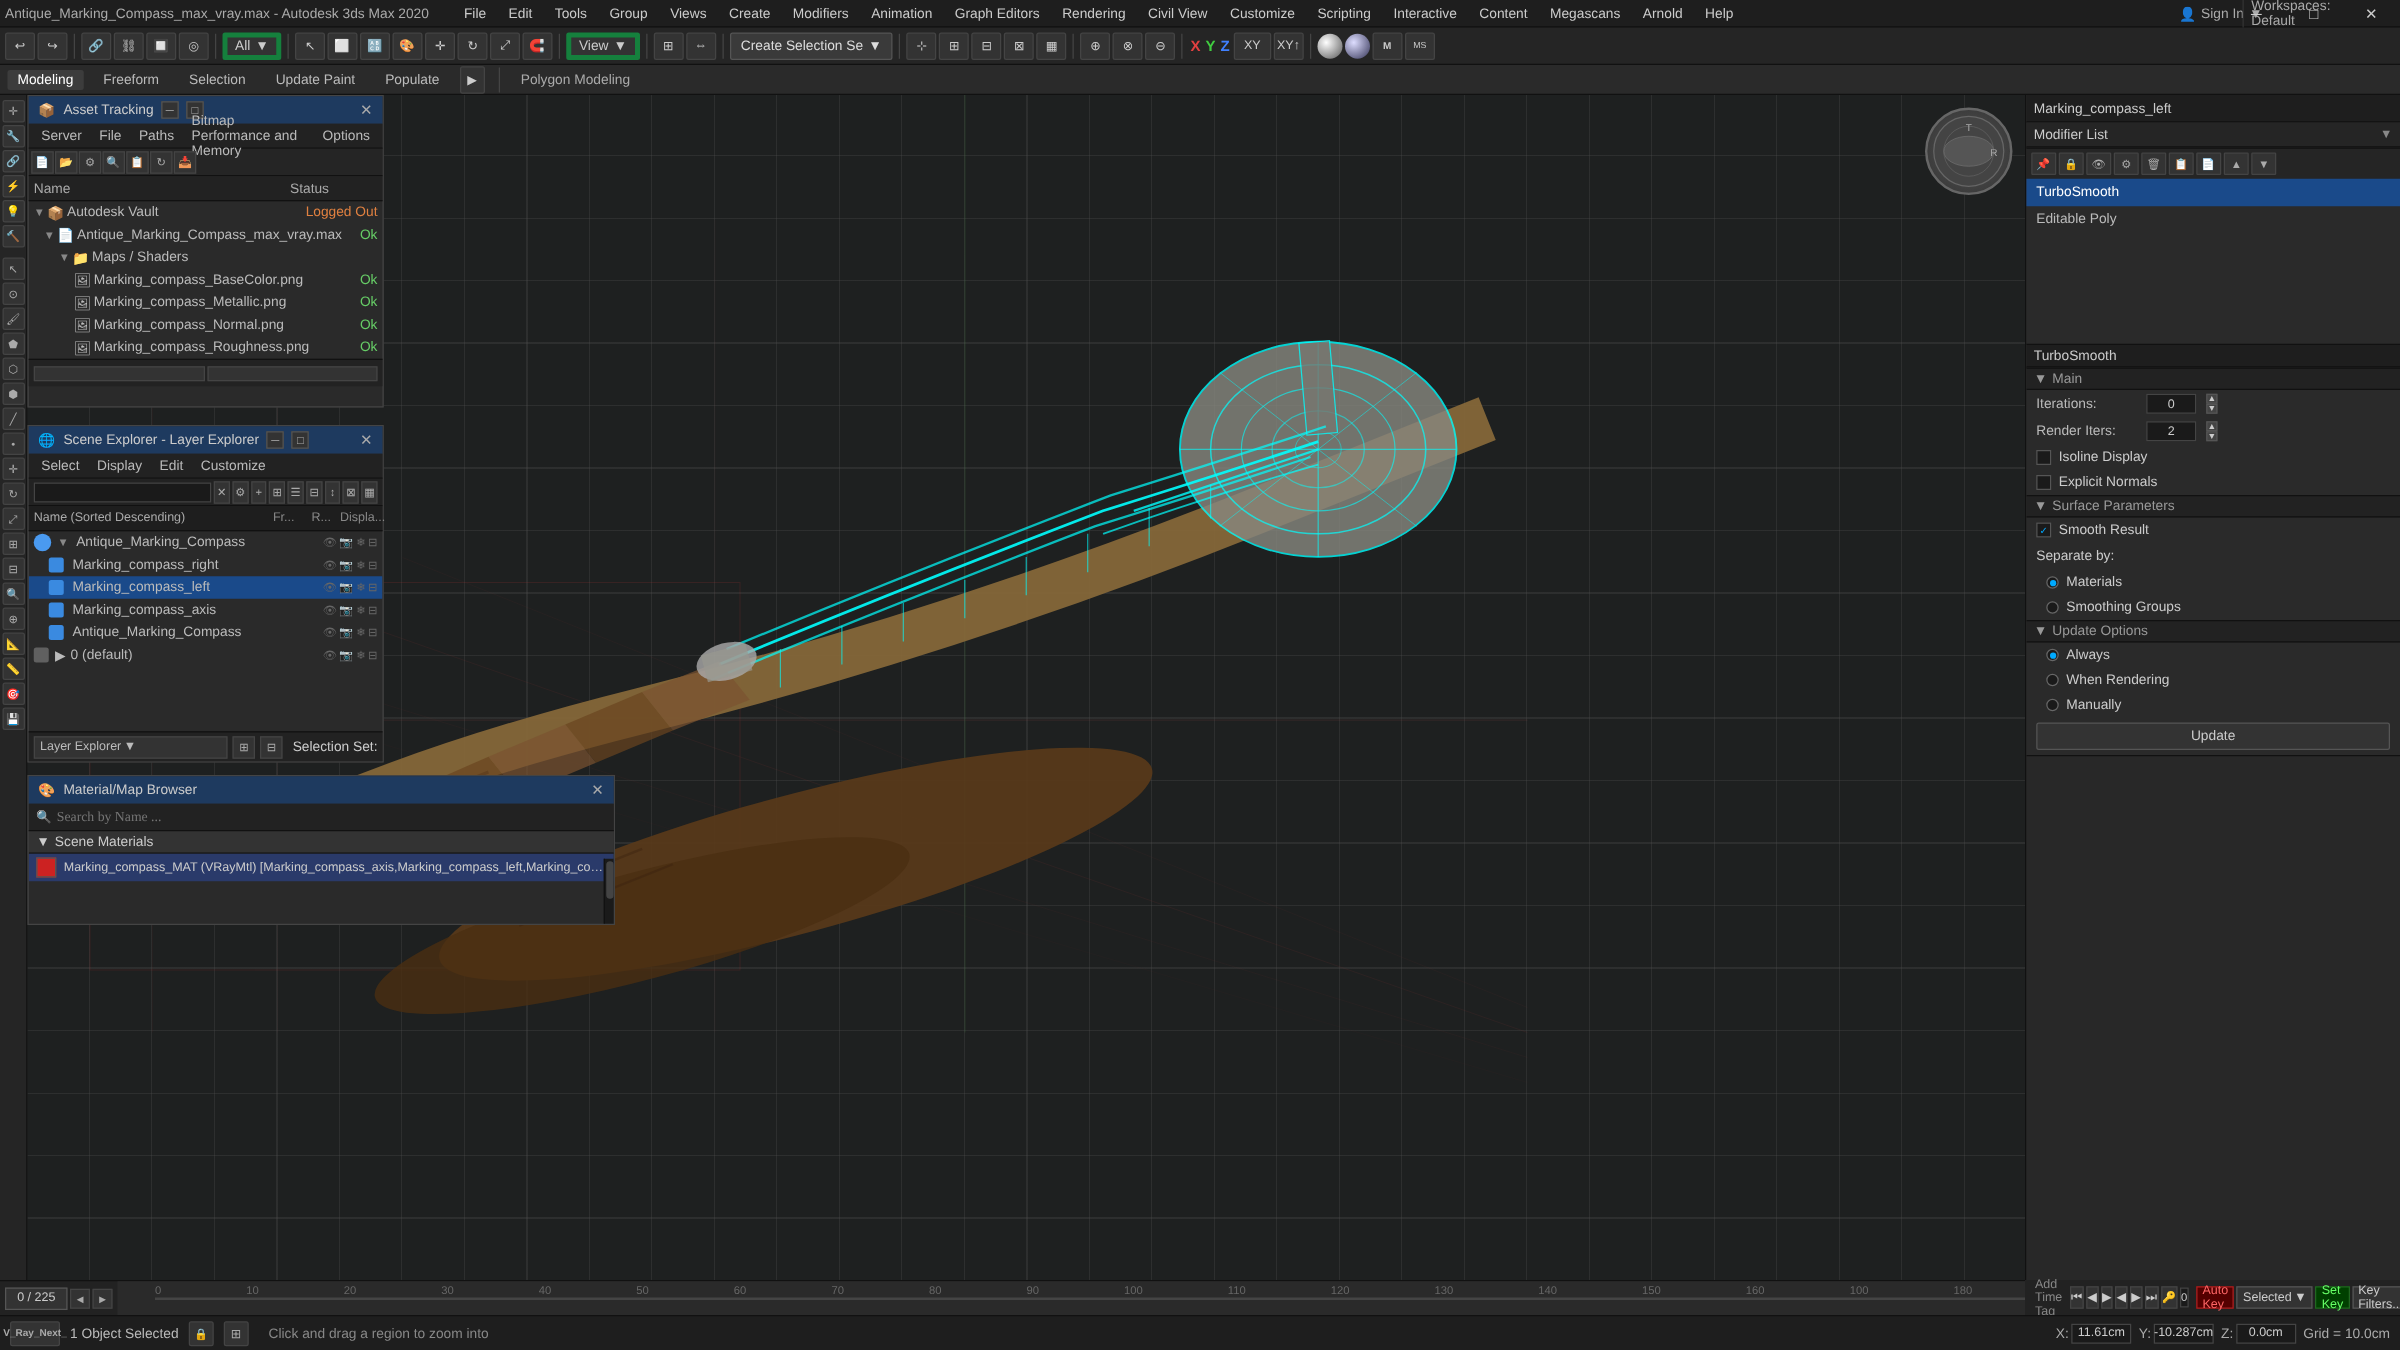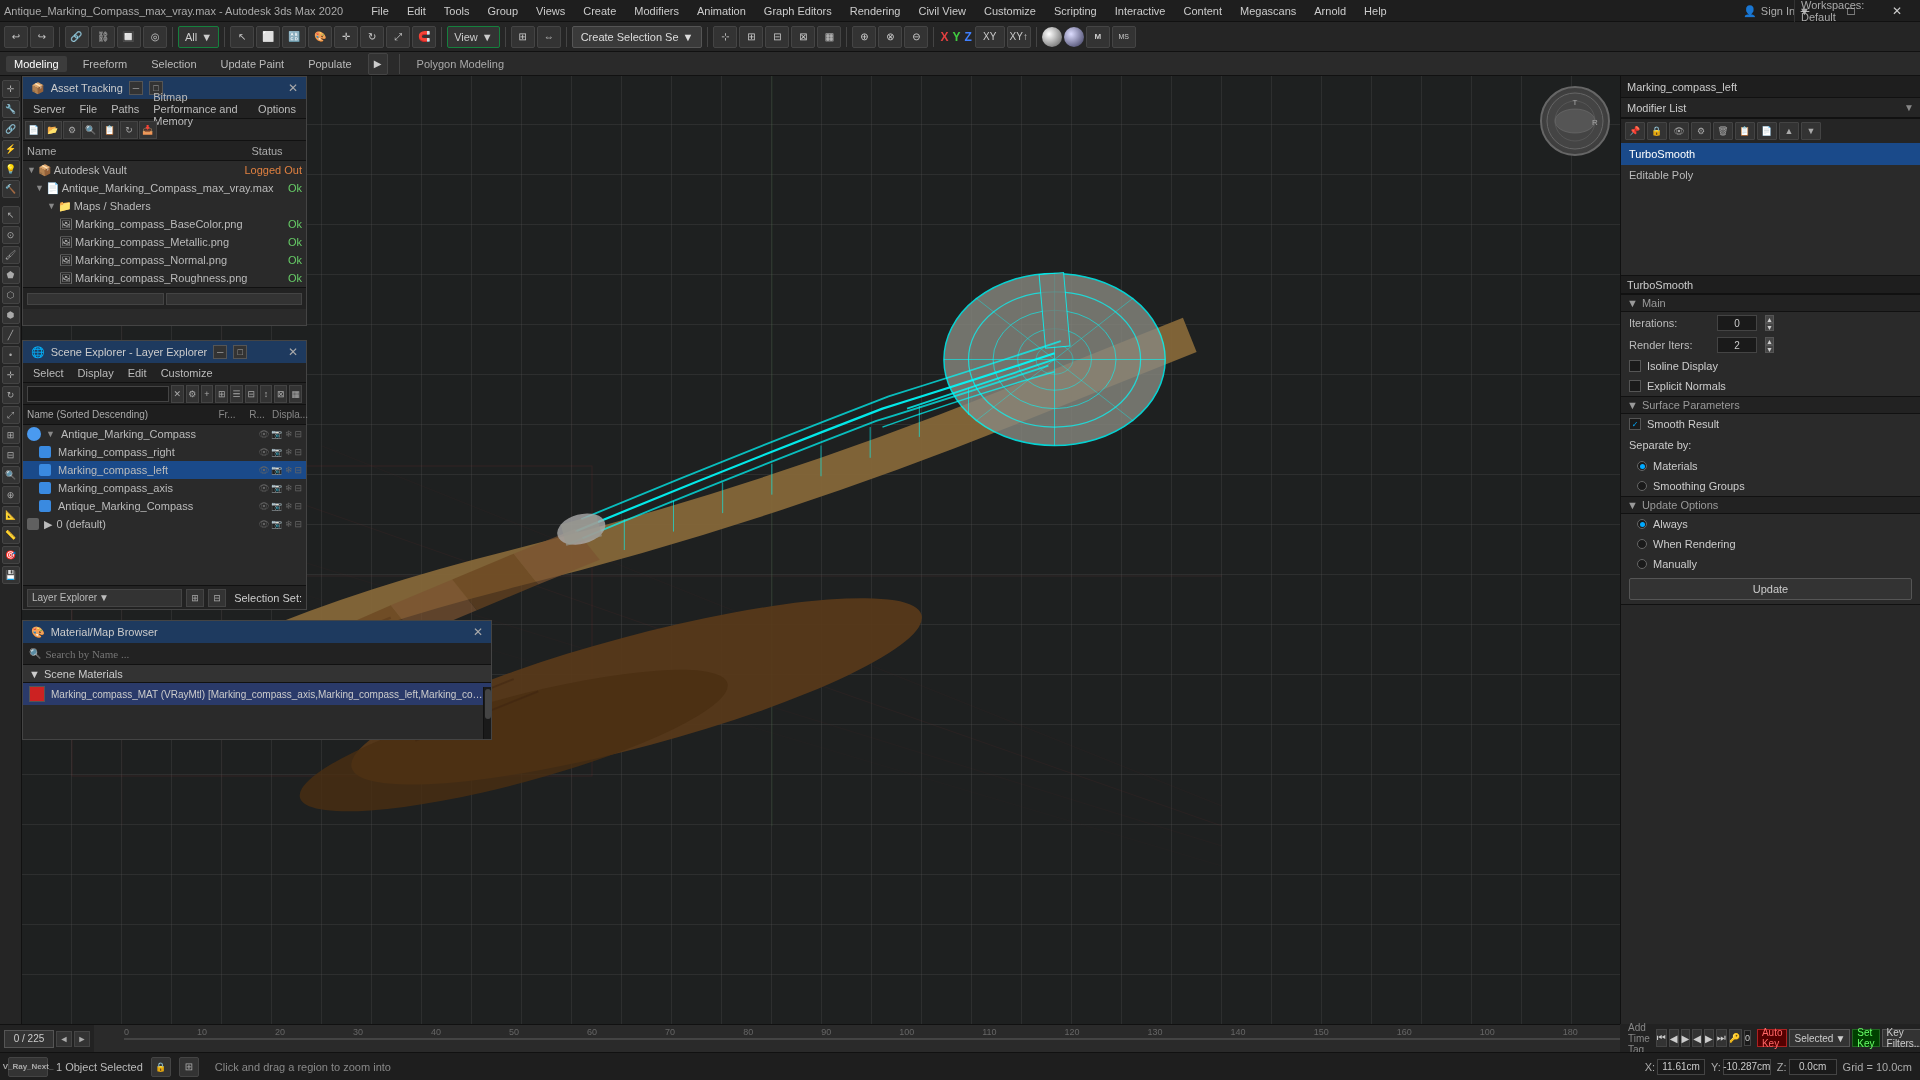--- a/index.html
+++ b/index.html
@@ -80,21 +80,21 @@
       justify-content: center;
       font-size: 10px;
       cursor: pointer;
       color: #ccc;
       border-radius: 2px;
     }
     .tb-sep { width: 1px; height: 20px; background: #444; margin: 0 3px; }
     .tb-dropdown {
       height: 22px;
       background: #333;
-      border: 1px solid #15803d;
+      border: 4px solid #15803d;
       display: flex;
       align-items: center;
       padding: 0 6px;
       font-size: 11px;
       color: #ccc;
       cursor: pointer;
       gap: 4px;
       border-radius: 2px;
     }
     .create-sel-btn {
@@ -497,21 +497,21 @@
     }
     .at-col-name {
       flex: 1;
       font-size: 11px;
       color: #aaa;
     }
     .at-col-status {
       width: 70px;
       font-size: 11px;
       color: #aaa;
-      text-align: center;
+      text-align: left;
     }
     .at-tree {
       overflow-y: auto;
       flex: 1;
     }
     .at-tree-item {
       height: 18px;
       display: flex;
       align-items: center;
       padding: 0 4px;

